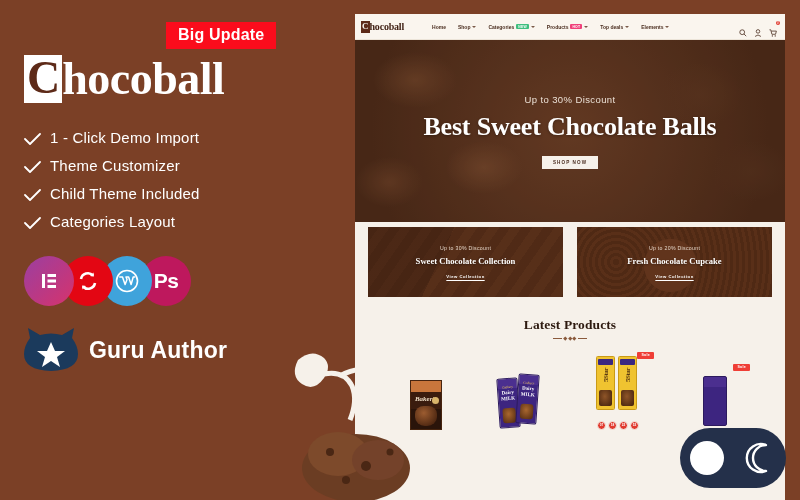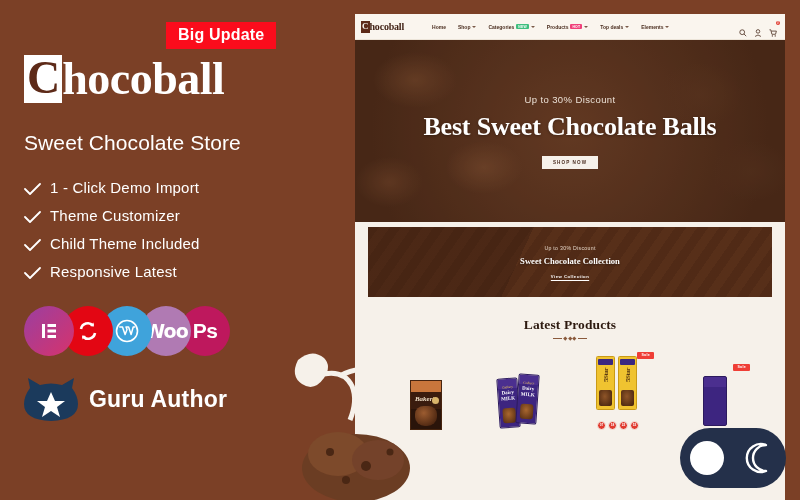--- a/index.html
+++ b/index.html
@@ -373,21 +373,20 @@
 <div class="left-panel">
 
   <div class="badge-big-update">Big Update</div>
 
   <div class="brand-wrap">
     <span class="brand-cap">C</span>
     <span class="brand-rest">hocoball</span>
   </div>
 
   <div class="tagline">
-    <div>Sweet Chocolate Store</div>
   </div>
 
   <ul class="features">
     <li class="feature-item">
       <svg class="check-icon" viewBox="0 0 17 14">
         <path d="M1 7 L6 12 L16 2" fill="none" stroke="#ffffff" stroke-width="1.8" stroke-linecap="round" stroke-linejoin="round"></path>
       </svg>
       <span>1 - Click Demo Import</span>
     </li>
     <li class="feature-item">
@@ -399,21 +398,21 @@
     <li class="feature-item">
       <svg class="check-icon" viewBox="0 0 17 14">
         <path d="M1 7 L6 12 L16 2" fill="none" stroke="#ffffff" stroke-width="1.8" stroke-linecap="round" stroke-linejoin="round"></path>
       </svg>
       <span>Child Theme Included</span>
     </li>
     <li class="feature-item">
       <svg class="check-icon" viewBox="0 0 17 14">
         <path d="M1 7 L6 12 L16 2" fill="none" stroke="#ffffff" stroke-width="1.8" stroke-linecap="round" stroke-linejoin="round"></path>
       </svg>
-      <span>Responsive Latest</span>
+      <span>Categories Layout</span>
     </li>
   </ul>
 
   <div class="tech-row">
     <div class="tech-badge tb-elementor">
       <svg width="20" height="20" viewBox="0 0 20 20">
         <rect x="3" y="3" width="3" height="14" fill="#fff"></rect>
         <rect x="8.5" y="3" width="8.5" height="3" fill="#fff"></rect>
         <rect x="8.5" y="8.5" width="8.5" height="3" fill="#fff"></rect>
         <rect x="8.5" y="14" width="8.5" height="3" fill="#fff"></rect>
@@ -425,23 +424,20 @@
         <path d="M18 13 A7 7 0 0 1 6 16.5" fill="none" stroke="#fff" stroke-width="2.6"></path>
         <path d="M16.5 2.5 L17 6.5 L13 6" fill="#fff"></path>
         <path d="M5.5 19.5 L5 15.5 L9 16" fill="#fff"></path>
       </svg>
     </div>
     <div class="tech-badge tb-wordpress">
       <svg width="26" height="26" viewBox="0 0 26 26">
         <circle cx="13" cy="13" r="10.5" fill="none" stroke="#fff" stroke-width="1.6"></circle>
         <path d="M5.2 9 h3.3 l2.6 7.6 L13 11.5 l-1-2.5 h2.6 l2.5 7.6 2.1-7.6 h2.1" fill="none" stroke="#fff" stroke-width="1.5" stroke-linejoin="round"></path>
       </svg>
-    </div>
-    <div class="tech-badge tb-woo">
-      <span>Woo</span>
     </div>
     <div class="tech-badge tb-ps">
       <span>Ps</span>
     </div>
   </div>
 
   <div class="guru-row">
     <svg class="guru-badge" viewBox="0 0 54 44">
       <path d="M6 10 L4 0 L16 7 Q27 4 38 7 L50 0 L48 10 Q54 18 54 26 Q54 42 27 43 Q0 42 0 26 Q0 18 6 10 Z" fill="#1b3a5c"></path>
       <path d="M27 14 L31 23 L41 23 L33 29 L36 39 L27 33 L18 39 L21 29 L13 23 L23 23 Z" fill="#ffffff"></path>
@@ -527,20 +523,25 @@
   <div class="hero">
     <div class="hero-sub">Up to 30% Discount</div>
     <div class="hero-title">Best Sweet Chocolate Balls</div>
     <div class="hero-btn">SHOP NOW</div>
   </div>
 
   <div class="promo-strip">
     <div class="promo-card c1">
       <div class="promo-sub">Up to 30% Discount</div>
       <div class="promo-title">Sweet Chocolate Collection</div>
+      <div class="promo-link">View Collection</div>
+    </div>
+    <div class="promo-card c2">
+      <div class="promo-sub">Up to 20% Discount</div>
+      <div class="promo-title">Fresh Chocolate Cupcake</div>
       <div class="promo-link">View Collection</div>
     </div>
   </div>
 
   <div class="latest-wrap">
     <div class="latest-title">Latest Products</div>
     <div class="divider">
       <i class="bar"></i>
         <i class="dot"></i>
         <i class="dot"></i>

